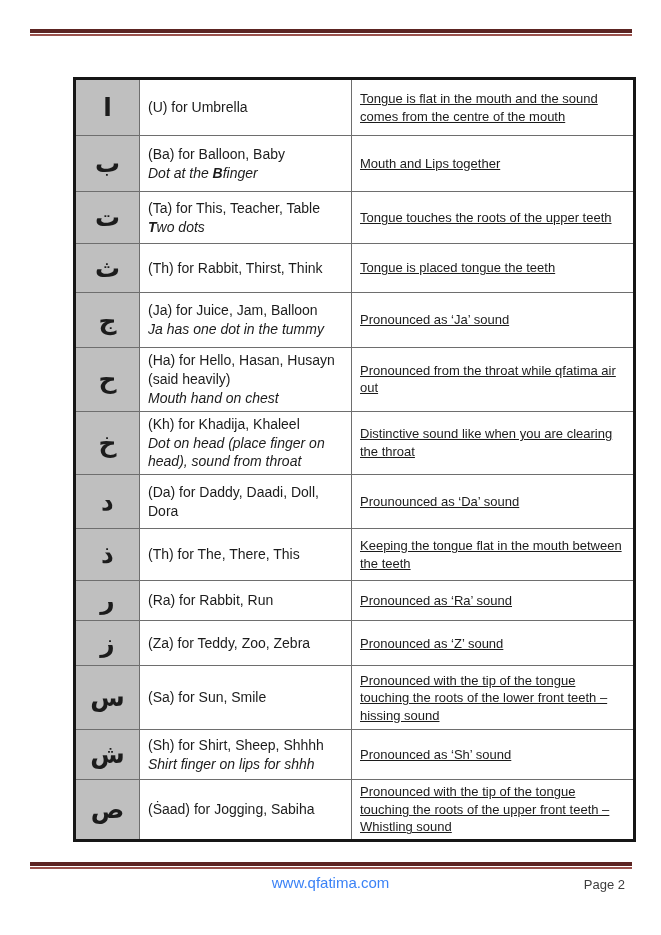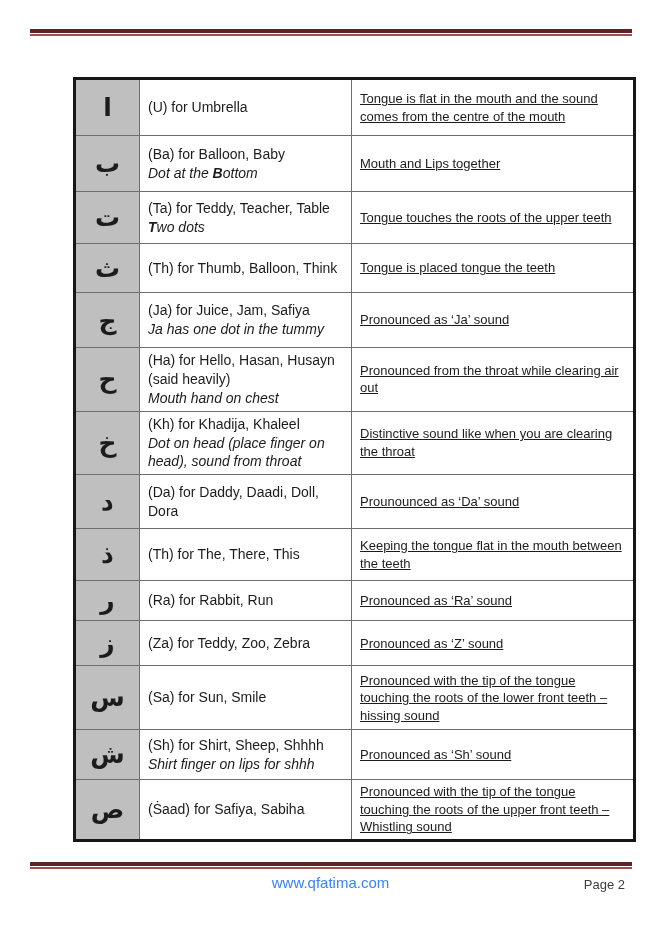--- a/index.html
+++ b/index.html
@@ -105,54 +105,54 @@
           <td class="letter-cell">ا</td>
           <td class="mnemonic-cell">
             <div>(U) for Umbrella</div>
           </td>
           <td class="desc-cell">Tongue is flat in the mouth and the sound comes from the centre of the mouth</td>
         </tr>
         <tr>
           <td class="letter-cell">ب</td>
           <td class="mnemonic-cell">
             <div>(Ba) for Balloon, Baby</div>
-            <div class="note-line"><span>Dot at the </span><span class="b">B</span><span>ottom</span></div>
+            <div class="note-line"><span>Dot at the </span><span class="b">B</span><span>finger</span></div>
           </td>
           <td class="desc-cell">Mouth and Lips together</td>
         </tr>
         <tr>
           <td class="letter-cell">ت</td>
           <td class="mnemonic-cell">
-            <div>(Ta) for Teddy, Teacher, Table</div>
+            <div>(Ta) for This, Teacher, Table</div>
             <div class="note-line"><span class="b">T</span><span>wo dots</span></div>
           </td>
           <td class="desc-cell">Tongue touches  the roots of the upper teeth</td>
         </tr>
         <tr>
           <td class="letter-cell">ث</td>
           <td class="mnemonic-cell">
-            <div>(Th) for Thumb, Balloon, Think</div>
+            <div>(Th) for Rabbit, Thirst, Think</div>
           </td>
           <td class="desc-cell">Tongue is placed tongue the teeth</td>
         </tr>
         <tr>
           <td class="letter-cell">ج</td>
           <td class="mnemonic-cell">
-            <div>(Ja) for Juice, Jam, Safiya</div>
+            <div>(Ja) for Juice, Jam, Balloon</div>
             <div class="note-line"><span>Ja has one  dot in the tummy</span></div>
           </td>
           <td class="desc-cell">Pronounced as ‘Ja’ sound</td>
         </tr>
         <tr>
           <td class="letter-cell">ح</td>
           <td class="mnemonic-cell">
             <div>(Ha) for Hello, Hasan, Husayn (said heavily)</div>
             <div class="note-line"><span>Mouth hand on chest</span></div>
           </td>
-          <td class="desc-cell">Pronounced from the throat while clearing air out</td>
+          <td class="desc-cell">Pronounced from the throat while qfatima air out</td>
         </tr>
         <tr>
           <td class="letter-cell">خ</td>
           <td class="mnemonic-cell">
             <div>(Kh) for Khadija, Khaleel</div>
             <div class="note-line"><span>Dot on head (place finger on head), sound from throat</span></div>
           </td>
           <td class="desc-cell">Distinctive sound like when you are clearing the throat</td>
         </tr>
         <tr>
@@ -194,21 +194,21 @@
           <td class="letter-cell">ش</td>
           <td class="mnemonic-cell">
             <div>(Sh) for Shirt, Sheep, Shhhh</div>
             <div class="note-line"><span>Shirt finger on lips for shhh</span></div>
           </td>
           <td class="desc-cell">Pronounced as ‘Sh’ sound</td>
         </tr>
         <tr>
           <td class="letter-cell">ص</td>
           <td class="mnemonic-cell">
-            <div>(Ṡaad) for Safiya, Sabiha</div>
+            <div>(Ṡaad) for Jogging, Sabiha</div>
           </td>
           <td class="desc-cell">Pronounced with the tip of the tongue touching the roots of the upper front teeth – Whistling sound</td>
         </tr>
       </tbody>
   </table>
 
   <div class="rule rule-bottom">
     <div class="thick"></div>
     <div class="gap"></div>
     <div class="thin"></div>

